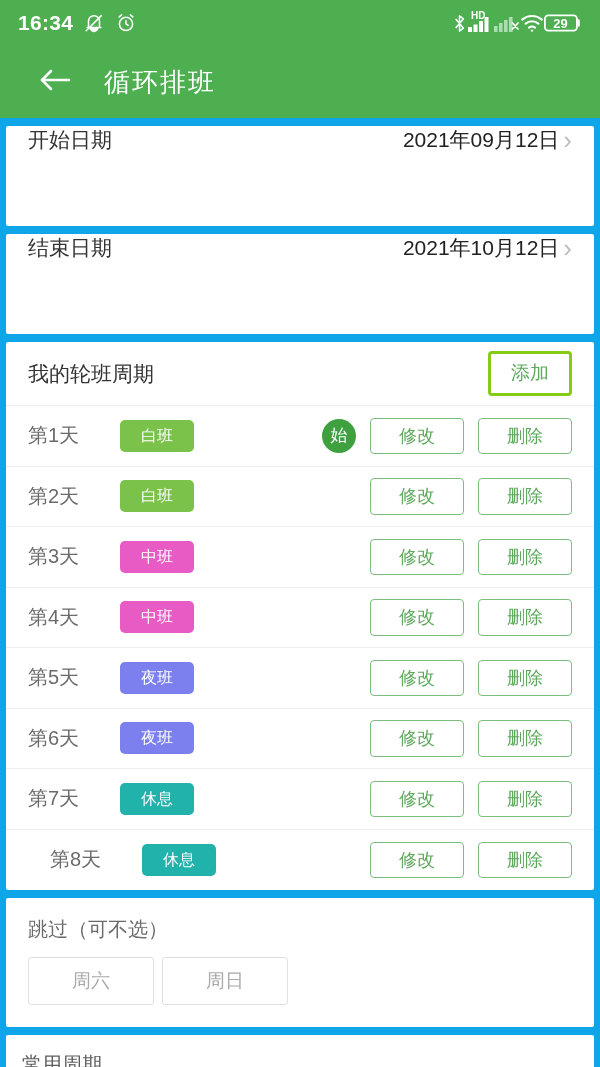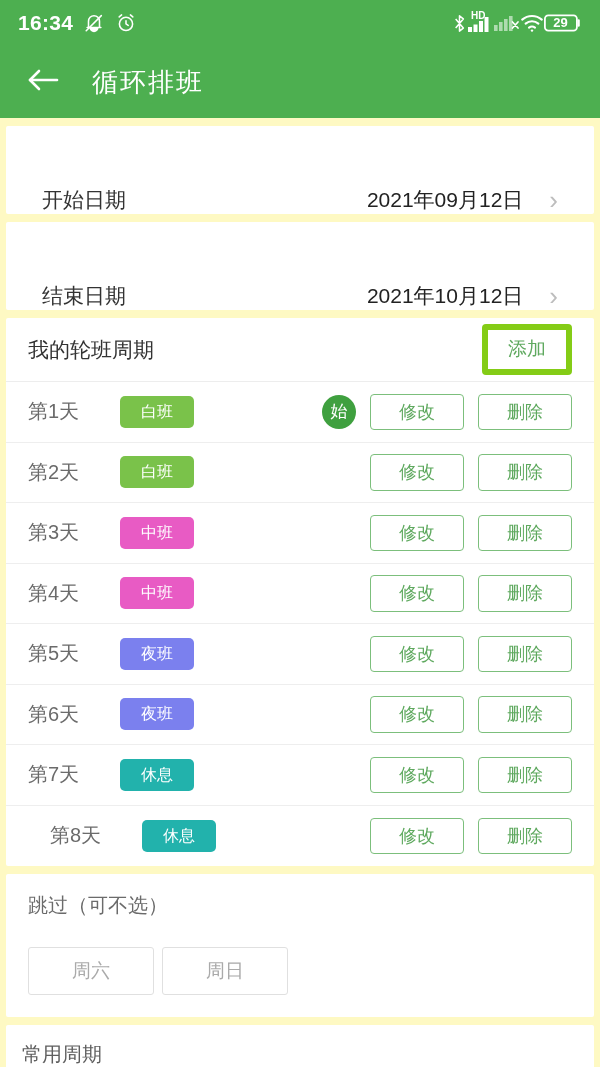--- a/index.html
+++ b/index.html
@@ -2,60 +2,60 @@
 <html><head>
 <meta charset="utf-8">
 <style>
   * { box-sizing: border-box; margin: 0; padding: 0; }
   html, body {
     width: 600px; height: 1067px;
     background: #f0f0f0;
     font-family: "Liberation Sans", "DejaVu Sans", sans-serif;
     overflow: hidden;
   }
-  .screen { width: 600px; height: 1067px; position: relative; background: #fef9c3; }
+  .screen { width: 600px; height: 1067px; position: relative; background: #0ea5e9; }
 
   
   .statusbar {
     height: 46px; background: #4DAF50;
     display: flex; align-items: center; justify-content: space-between;
     padding: 0 18px; color: #ffffff;
   }
   .sb-left { display: flex; align-items: center; gap: 10px; }
-  .sb-right { display: flex; }
+  .sb-right { display: flex; align-items: center; }
   .sb-clock { font-size: 21px; font-weight: bold; letter-spacing: .3px; }
   .sb-icon { display: inline-flex; align-items: center; justify-content: center; }
 
   
   .appbar {
     height: 72px; background: #4DAF50;
-    display: flex; align-items: center; padding: 0 22px;
+    display: flex; align-items: center; padding: 0 34px;
   }
   .back-btn { width: 42px; height: 42px; display: flex; align-items: center; justify-content: center; cursor: pointer; }
   .appbar-title { color: #fff; font-size: 26px; margin-left: 28px; letter-spacing: 2px; }
 
   
   .card { background: #fff; margin: 8px 6px 0 6px; border-radius: 2px; }
   .row {
-    display: flex; align-items: flex-end; justify-content: space-between;
-    height: 88px; padding: 0 36px;
+    display: flex; align-items: flex-start; justify-content: space-between;
+    height: 100px; padding: 0 22px;
   }
   .row-label { font-size: 21px; color: #333; }
-  .row-right { display: flex; align-items: center; gap: 26px; margin-top: 48px; }
+  .row-right { display: flex; align-items: center; gap: 4px; }
   .row-value { font-size: 21px; color: #222; }
   .chev { color: #bdbdbd; font-size: 26px; line-height: 1; font-weight: 300; }
 
   
   .cycle-head {
     display: flex; align-items: center; justify-content: space-between;
     height: 64px; padding: 0 22px; border-bottom: 1px solid #ededed;
   }
   .cycle-head-title { font-size: 21px; color: #333; }
   .btn-outline-green {
-    border: 6px solid #84cc16; color: #5FA95F; background: #fff;
+    border: 3px solid #84cc16; color: #5FA95F; background: #fff;
     border-radius: 4px; font-size: 19px; padding: 8px 20px;
     font-family: inherit; cursor: pointer; line-height: 1.2;
   }
   .day-row {
     display: flex; align-items: center; height: 60.5px;
     padding: 0 22px; border-bottom: 1px solid #eeeeee; position: relative;
   }
   .day-row:last-child { border-bottom: none; padding-left: 44px; }
   .day-label { font-size: 20px; color: #6b6b6b; width: 92px; flex: none; }
   .shift-tag {
@@ -70,21 +70,21 @@
   }
   .badge-spacer { width: 34px; height: 34px; flex: none; }
   .btn-sm {
     border: 1px solid #7CBF7C; color: #5FA95F; background: #fff;
     border-radius: 4px; font-size: 18px; padding: 6px 16px;
     font-family: inherit; cursor: pointer; width: 94px; text-align: center; line-height: 1.25;
   }
 
   
   .skip-card { padding: 18px 22px 22px 22px; }
-  .skip-title { font-size: 20px; color: #6b6b6b; margin-bottom: 28px; }
+  .skip-title { font-size: 20px; color: #6b6b6b; margin-bottom: 14px; }
   .skip-btns { display: flex; gap: 8px; }
   .btn-gray {
     border: 1px solid #e0e0e0; color: #aaaaaa; background: #fff;
     border-radius: 3px; font-size: 19px; padding: 11px 0; width: 126px;
     text-align: center; font-family: inherit; cursor: pointer; line-height: 1.25;
   }
 
   
   .common-card { padding: 14px 10px 12px 10px; }
   .common-title { font-size: 20px; color: #5e5e5e; margin: 2px 0 12px 6px; }

